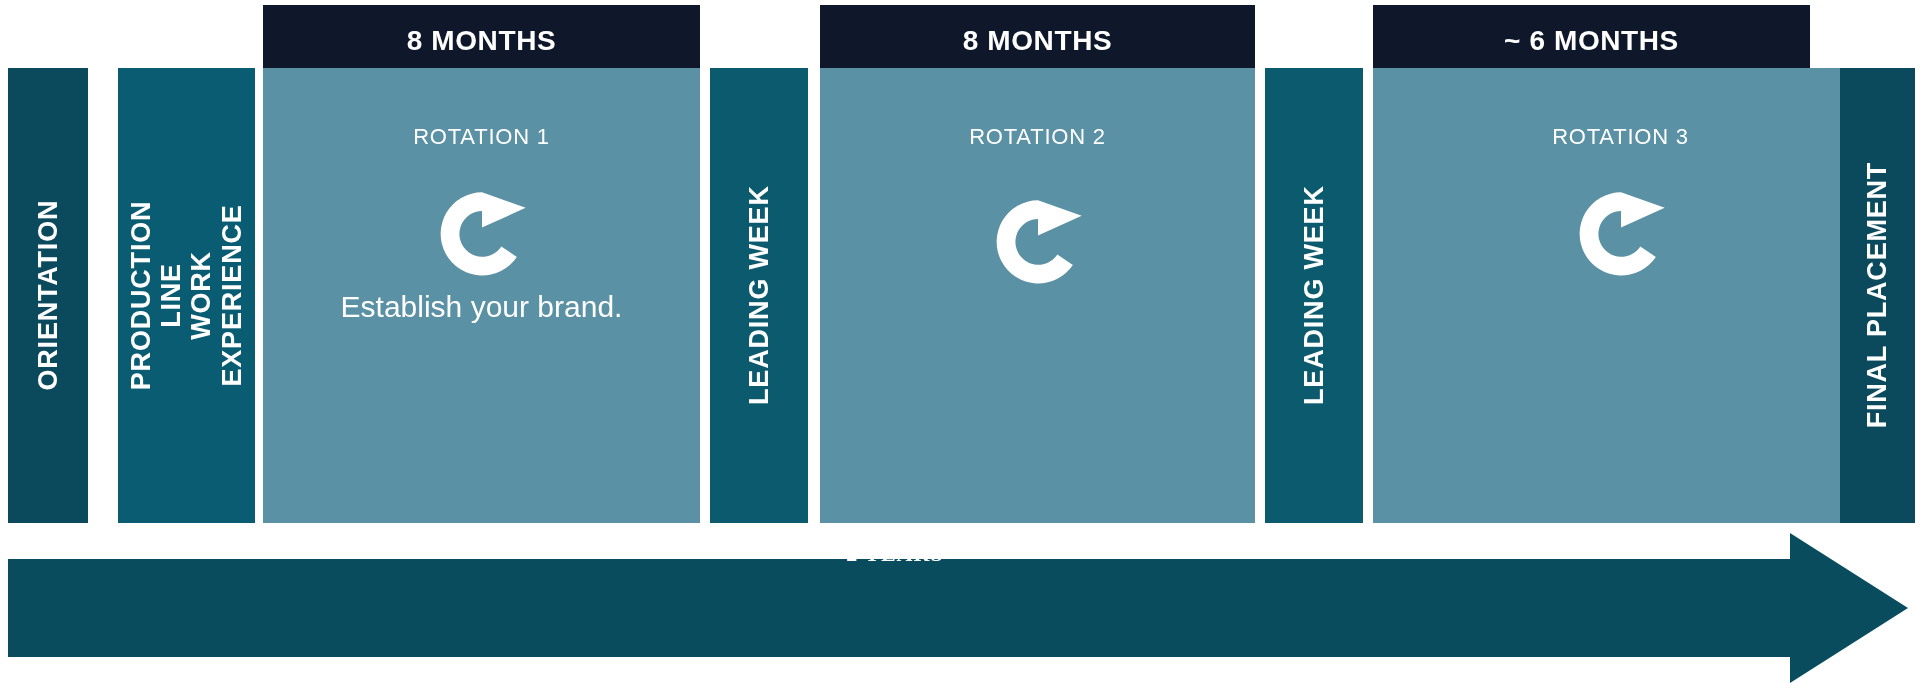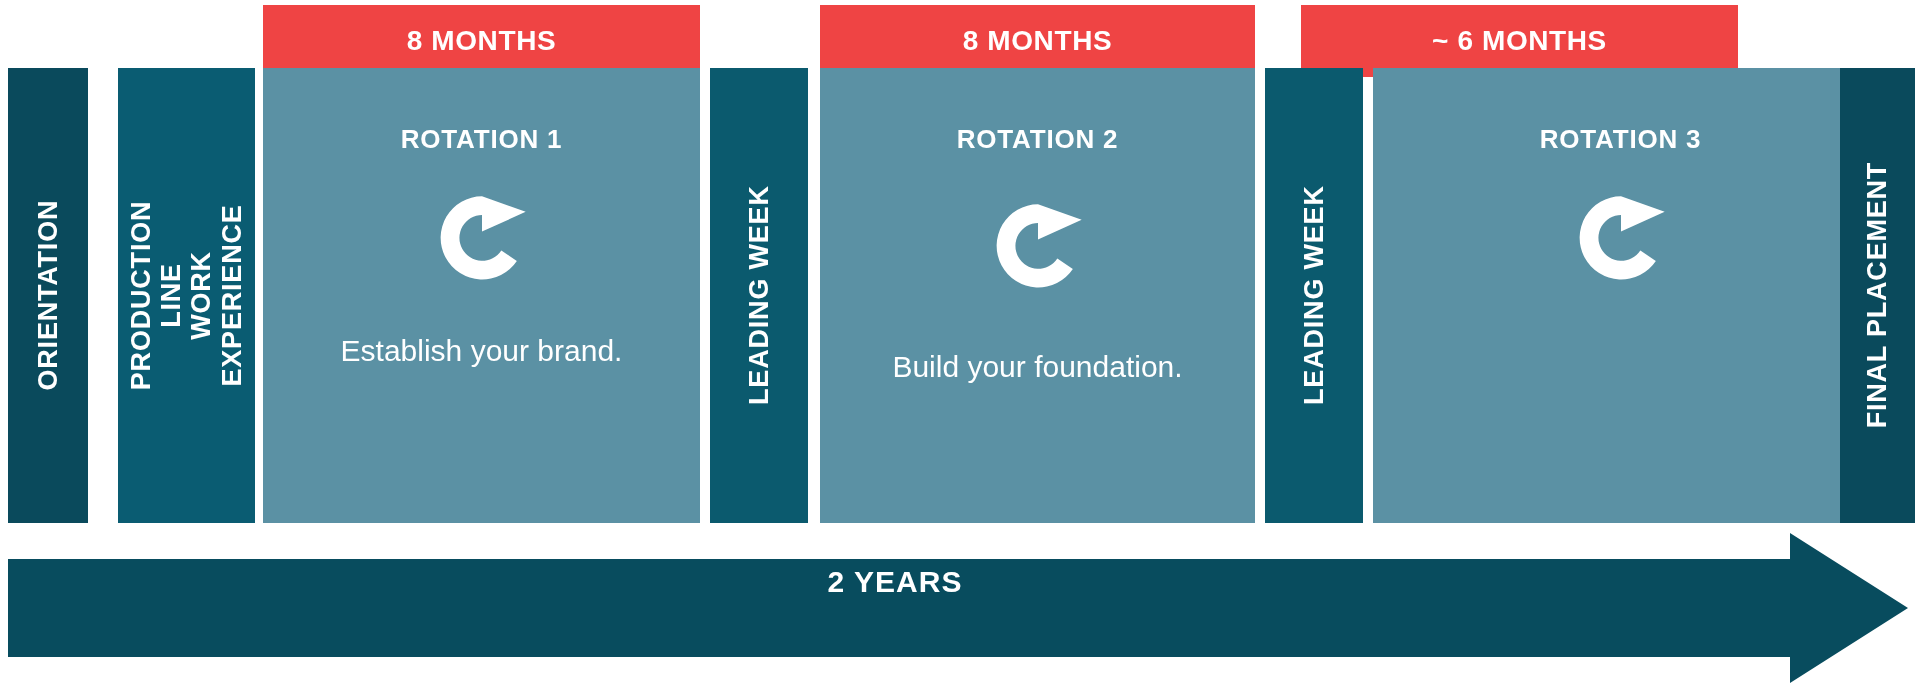--- a/index.html
+++ b/index.html
@@ -24,21 +24,21 @@
     position: absolute;
     left: 0;
     top: 5px;
     width: 1920px;
     height: 56px;
   }
   .duration-bar {
     position: absolute;
     top: 0;
     height: 72px;
-    background: #ef4444;
+    background: #0f172a;
     display: flex;
     align-items: center;
     justify-content: center;
   }
   .duration-bar .dur-label {
     color: #ffffff;
     font-size: 28px;
     font-weight: bold;
     letter-spacing: 0.6px;
     line-height: 1;
@@ -88,82 +88,82 @@
 
   
   .col-rotation {
     display: flex;
     flex-direction: column;
     align-items: center;
     padding-top: 58px;
   }
   .rot-title {
     color: #ffffff;
-    font-size: 26px;
-    font-weight: bold;
+    font-size: 22px;
+    font-weight: normal;
     letter-spacing: 0.8px;
     line-height: 1;
     white-space: nowrap;
   }
   .rot-icon {
     margin-top: 38px;
     width: 104px;
     height: 104px;
     display: block;
   }
   .rot-icon svg { display: block; width: 104px; height: 104px; }
   .rot-sub {
-    margin-top: 40px;
     color: #ffffff;
     font-size: 30px;
     font-weight: 400;
     line-height: 1.1;
     white-space: nowrap;
   }
 
   
   .arrow-wrap {
     position: absolute;
     left: 0;
     top: 533px;
     width: 1920px;
     height: 150px;
   }
   .arrow-svg { display: block; width: 1920px; height: 150px; }
   .arrow-label {
     position: absolute;
     left: 0;
-    top: 533px;
+    top: 505px;
     width: 1790px;
     height: 98px;
     line-height: 98px;
     text-align: center;
     color: #ffffff;
-    font-size: 30px;
+    font-size: 22px;
     font-weight: bold;
     letter-spacing: 1px;
     pointer-events: none;
+    font-family: Liberation Serif, serif;
   }
 </style>
 </head>
 <body>
 
 <div id="root">
 
   <div class="header-row">
 
     <div class="duration-bar" style="left:263px; width:437px;">
       <span class="dur-label">8 MONTHS</span>
     </div>
 
     <div class="duration-bar" style="left:820px; width:435px;">
       <span class="dur-label">8 MONTHS</span>
     </div>
 
-    <div class="duration-bar" style="left:1301px; width:437px;">
+    <div class="duration-bar" style="left:1373px; width:437px;">
       <span class="dur-label">~ 6 MONTHS</span>
     </div>
 
   </div>
 
   <div class="columns-row">
 
     <div class="col col-vertical bg-dark" style="left:8px; width:80px;">
       <span class="vlabel">ORIENTATION</span>
     </div>
@@ -195,21 +195,20 @@
       <span class="rot-title">ROTATION 2</span>
       <span class="rot-icon">
         <svg viewBox="0 0 100 100" xmlns="http://www.w3.org/2000/svg">
           <path fill="#ffffff" d="M50 6
                  A 40 40 0 1 0 83.5 68.2
                  L 68.6 58.2
                  A 22 22 0 1 1 50 24
                  L 50 40 L 92 21 L 50 6 Z"></path>
         </svg>
       </span>
-      <span class="rot-sub">Build your foundation.</span>
     </div>
 
     <div class="col col-vertical bg-teal" style="left:1265px; width:98px;">
       <span class="vlabel">LEADING WEEK</span>
     </div>
 
     <div class="col col-rotation bg-light" style="left:1373px; width:495px;">
       <span class="rot-title">ROTATION 3</span>
       <span class="rot-icon">
         <svg viewBox="0 0 100 100" xmlns="http://www.w3.org/2000/svg">

